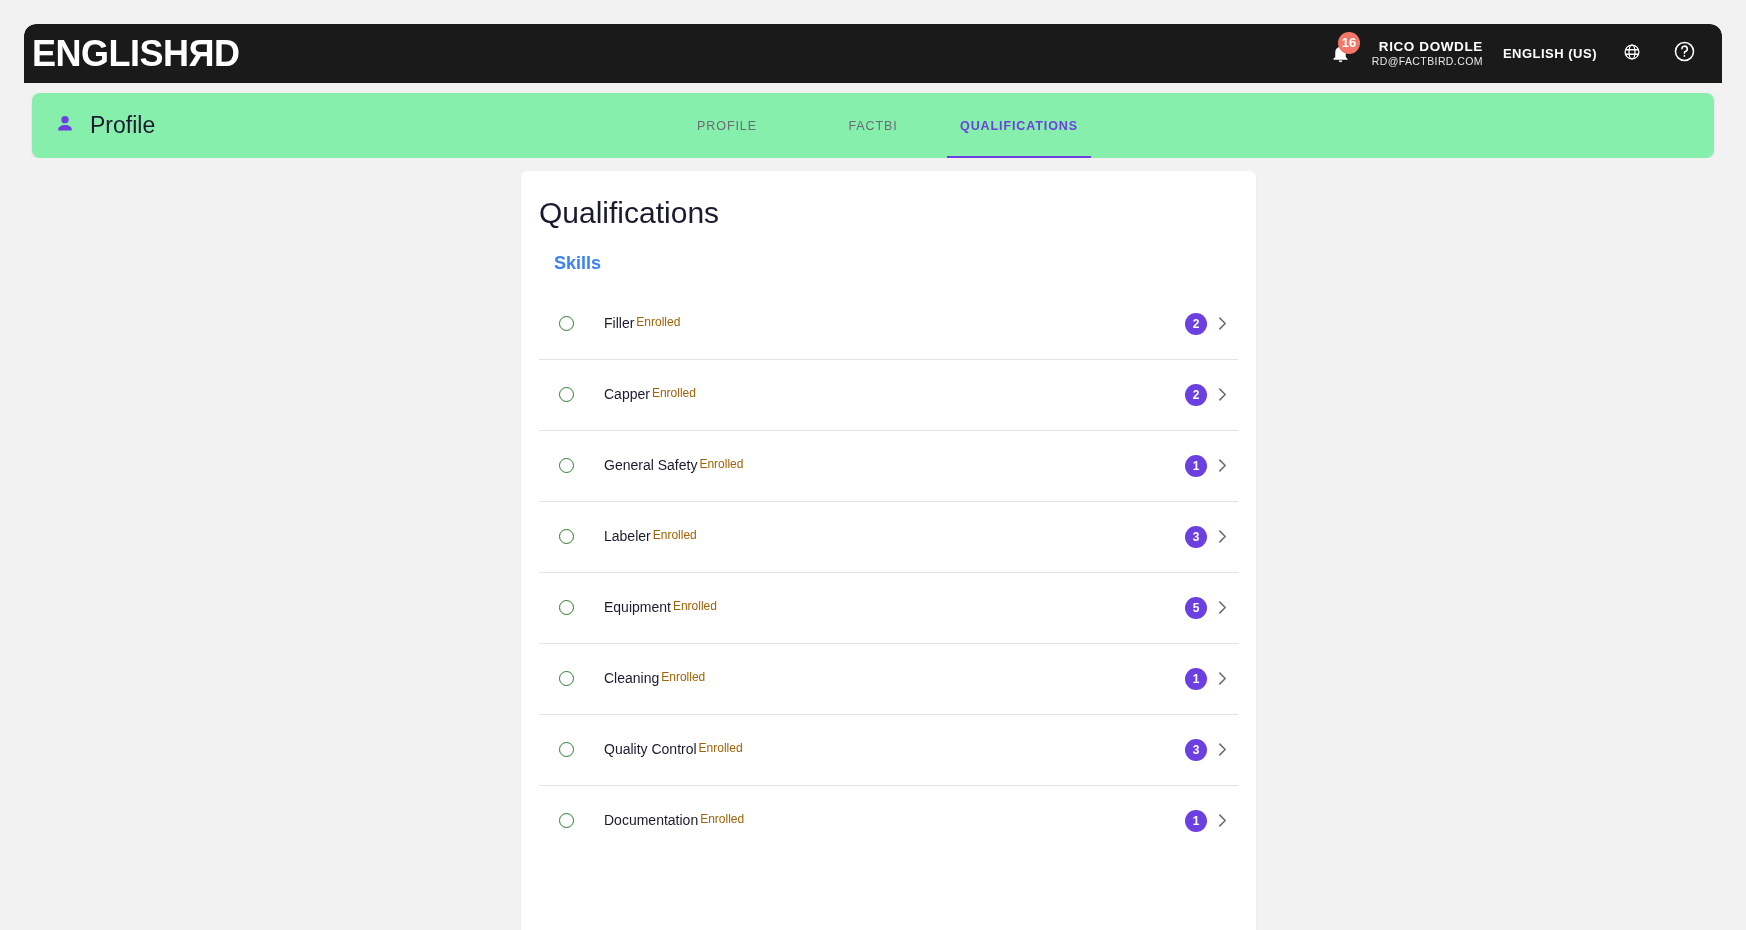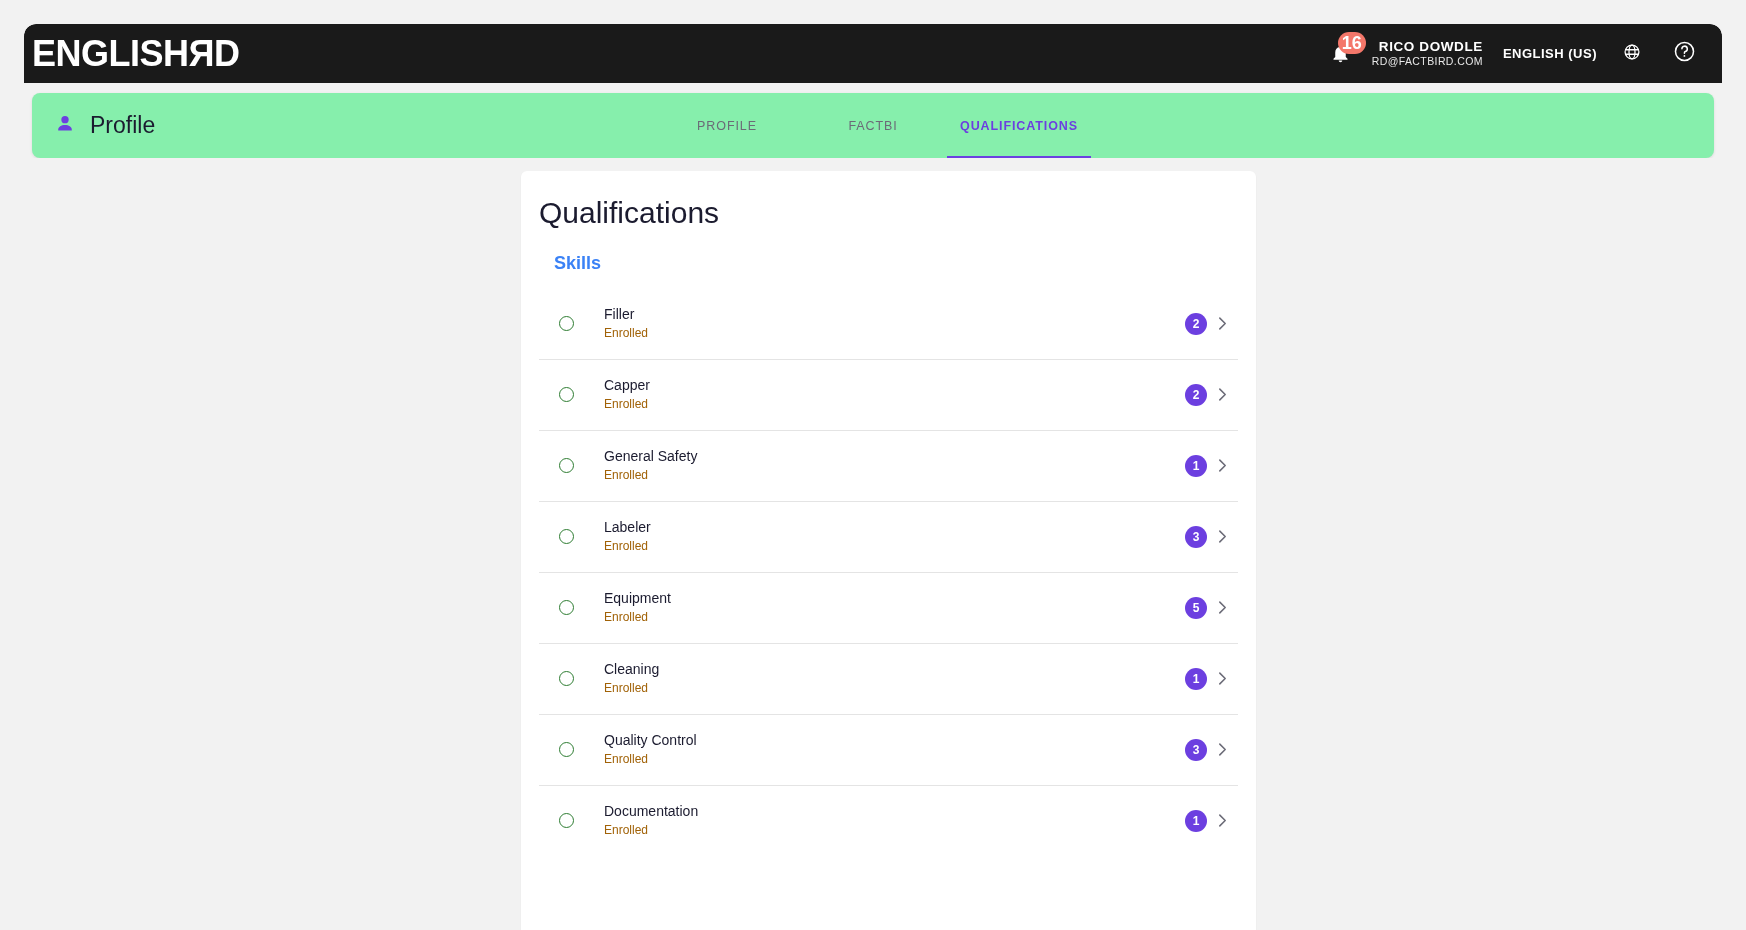--- a/index.html
+++ b/index.html
@@ -77,21 +77,21 @@
   .bell-badge {
     position: absolute;
     top: -2px;
     left: 14px;
     min-width: 22px;
     height: 22px;
     padding: 0 4px;
     border-radius: 11px;
     background: #f4776a;
     color: #ffffff;
-    font-size: 18px;
+    font-size: 13px;
     font-weight: 700;
     display: flex;
     align-items: center;
     justify-content: center;
     line-height: 1;
   }
 
   .user-block {
     text-align: right;
     color: #ffffff;
@@ -253,21 +253,20 @@
     height: 15px;
     border: 1.6px solid #2e7d32;
     border-radius: 50%;
     flex: 0 0 auto;
     margin-left: 6px;
   }
 
   .skill-text {
     margin-left: 30px;
     display: flex;
-    flex-direction: column;
     gap: 2px;
   }
   .skill-name {
     font-size: 14px;
     color: #1b1b2f;
     font-weight: 400;
     line-height: 1.25;
   }
   .skill-status {
     font-size: 12px;

